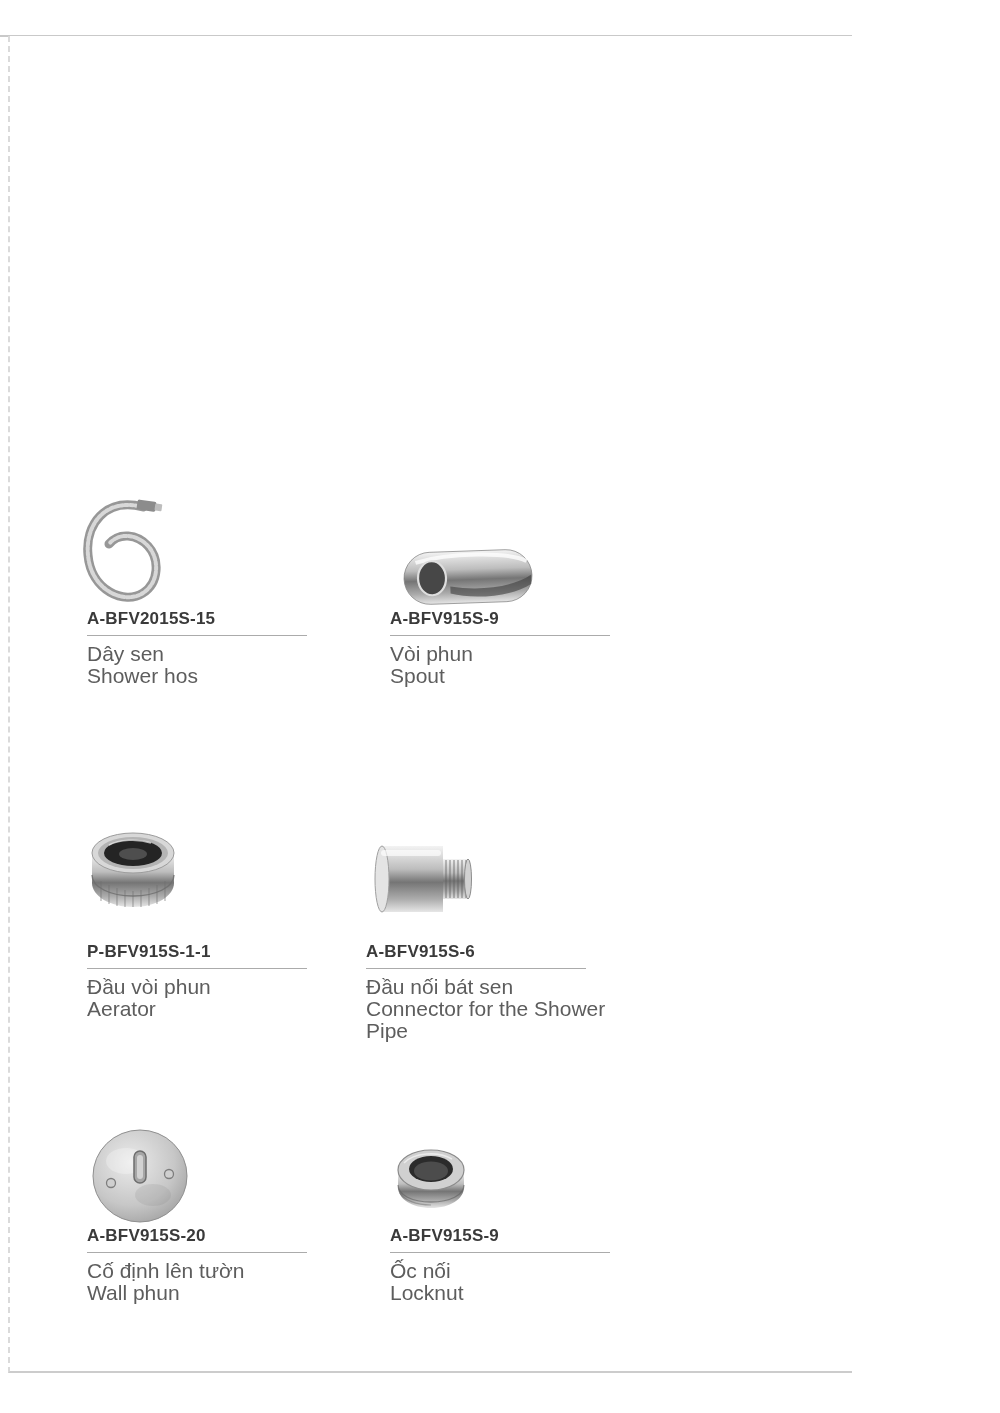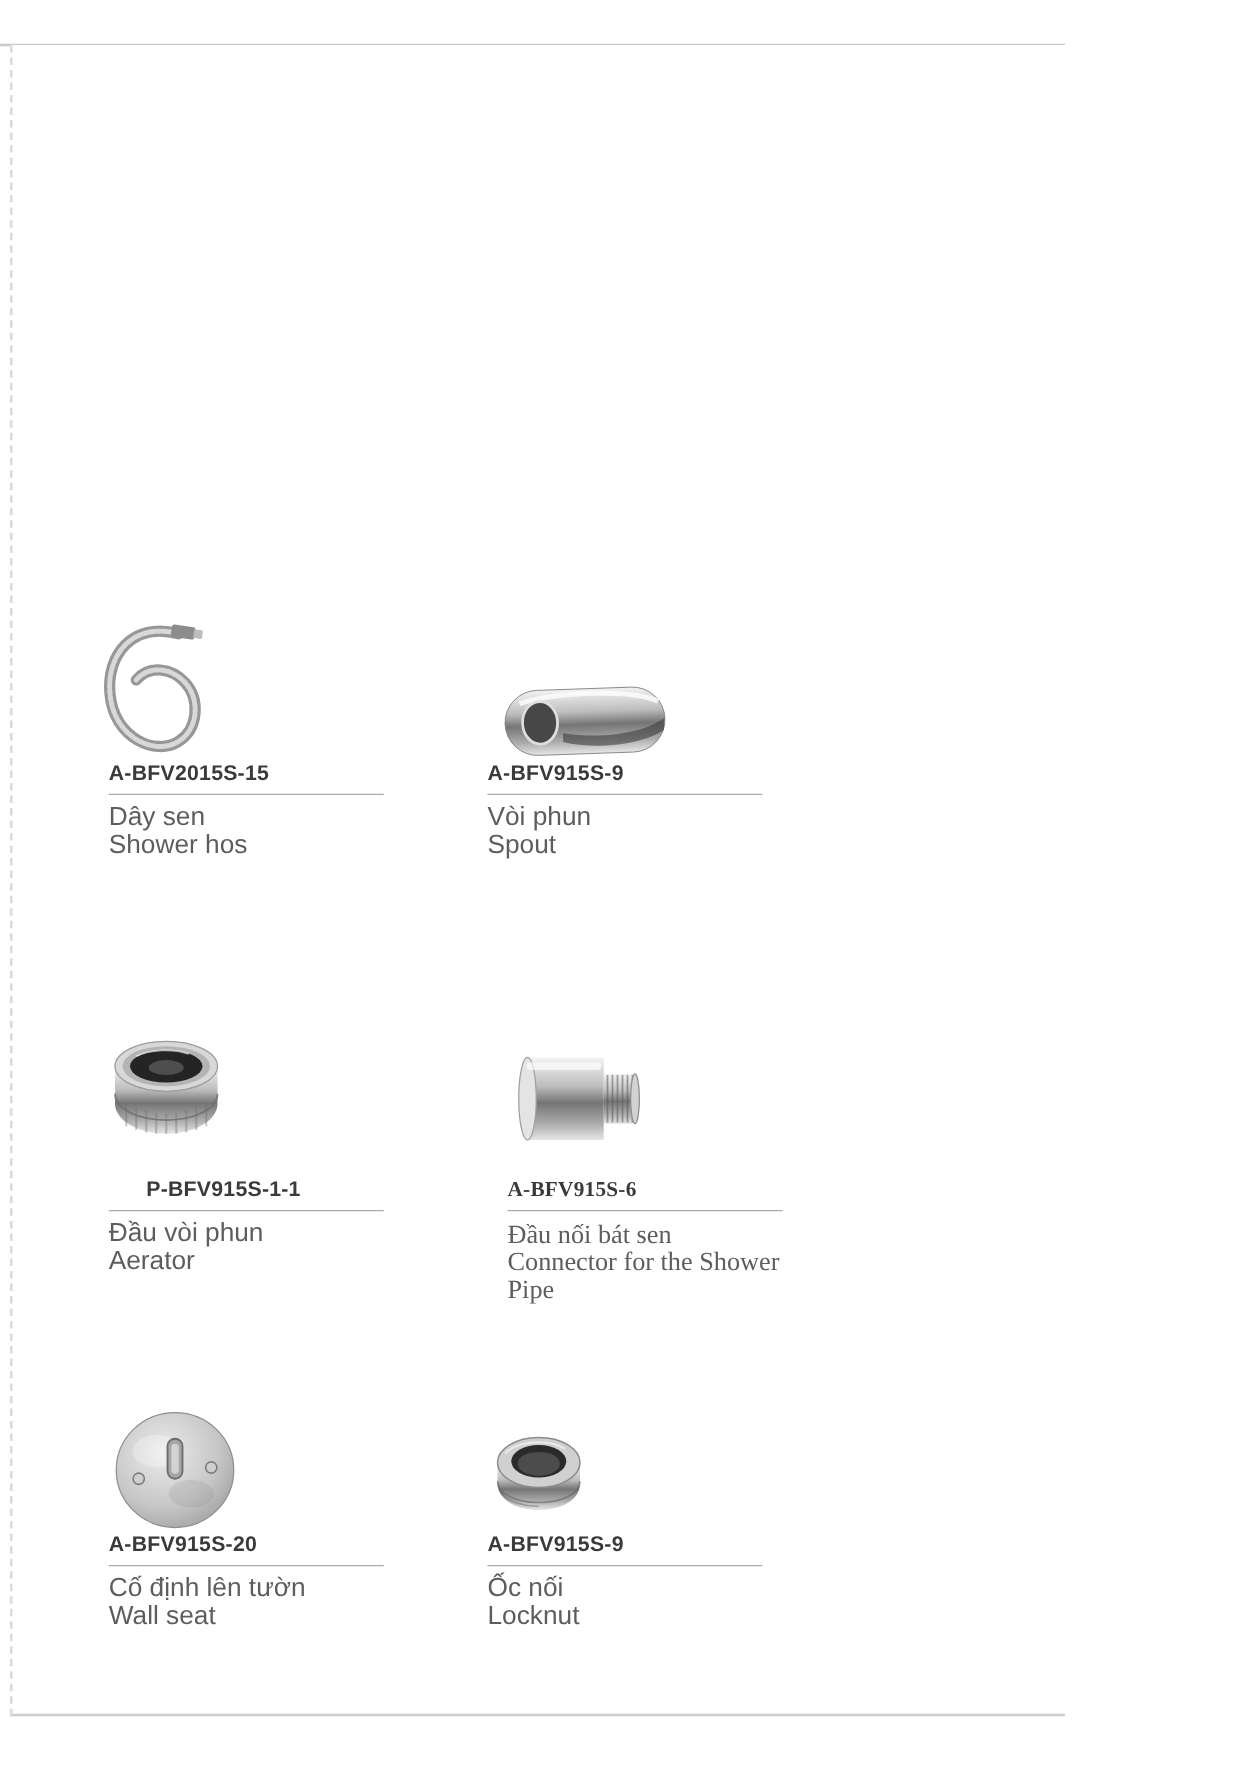--- a/index.html
+++ b/index.html
@@ -100,27 +100,27 @@
               <line x1="70" y1="62" x2="70" y2="81"></line>
             <line x1="78" y1="58" x2="78" y2="78"></line>
           </g>
           <ellipse cx="46" cy="30" rx="41" ry="20" fill="#d8d8d8" stroke="#9c9c9c" stroke-width="1"></ellipse>
           <ellipse cx="46" cy="30" rx="35" ry="16" fill="#b4b4b4"></ellipse>
           <ellipse cx="46" cy="30" rx="29" ry="13" fill="#242424"></ellipse>
           <ellipse cx="46" cy="31" rx="14" ry="6" fill="#4e4e4e"></ellipse>
           <path d="M22 22 A 30 13 0 0 1 64 20" fill="none" stroke="#efefef" stroke-width="1.5" opacity="0.7"></path>
         </svg>
       </div>
-      <div class="code" style="margin-top:26px;margin-left:30px;">P-BFV915S-1-1</div>
+      <div class="code" style="margin-top:26px;">P-BFV915S-1-1</div>
       <div class="sep"></div>
       <div class="name name-vi">Đầu vòi phun</div>
       <div class="name">Aerator</div>
     </div>
 
-    <div class="product" style="left:396px;top:784px;font-family:Liberation Serif, serif;">
+    <div class="product" style="left:356px;top:784px;">
       <div class="product-image" style="height:95px;margin-left:7px;">
         <svg width="112" height="72" viewBox="0 0 112 72">
           <rect x="8" y="3" width="62" height="66" fill="url(#chromeV)"></rect>
           <ellipse cx="9" cy="36" rx="7" ry="33" fill="#e4e4e4" stroke="#9f9f9f" stroke-width="1"></ellipse>
           <rect x="8" y="7" width="60" height="6" rx="3" fill="#ffffff" opacity="0.65"></rect>
           <rect x="70" y="16" width="25" height="40" fill="url(#chromeV)"></rect>
           <g stroke="#5c5c5c" stroke-width="1.4" opacity="0.55">
             <line x1="73" y1="17" x2="73" y2="55"></line>
               <line x1="77" y1="17" x2="77" y2="55"></line>
             <line x1="81" y1="17" x2="81" y2="55"></line>
@@ -145,21 +145,21 @@
           <ellipse cx="63" cy="70" rx="18" ry="11" fill="#6f6f6f" opacity="0.14"></ellipse>
           <rect x="44" y="26" width="12" height="32" rx="6" fill="#a6a6a6" stroke="#6d6d6d" stroke-width="1.5"></rect>
           <rect x="47" y="30" width="6" height="24" rx="3" fill="#d2d2d2"></rect>
           <circle cx="21" cy="58" r="4.5" fill="#cfcfcf" stroke="#7d7d7d" stroke-width="1.3"></circle>
           <circle cx="79" cy="49" r="4.5" fill="#cfcfcf" stroke="#7d7d7d" stroke-width="1.3"></circle>
         </svg>
       </div>
       <div class="code">A-BFV915S-20</div>
       <div class="sep"></div>
       <div class="name name-vi">Cố định lên tườn</div>
-      <div class="name">Wall seat</div>
+      <div class="name">Wall phun</div>
     </div>
 
     <div class="product" style="left:380px;top:1090px;">
       <div class="product-image" style="height:99px;margin-left:0;">
         <svg width="82" height="78" viewBox="0 0 82 78" style="margin-bottom:10px;">
           <path d="M8 34 L8 50 C8 62 22 71 41 71 C60 71 74 62 74 50 L74 34 Z" fill="url(#chromeV)"></path>
           <path d="M8 48 C8 58 22 65 41 65 C60 65 74 58 74 48" fill="none" stroke="#616161" stroke-width="1.3" opacity="0.6"></path>
           <path d="M10 56 C14 63 26 68 41 68" fill="none" stroke="#616161" stroke-width="1.2" opacity="0.45"></path>
           <ellipse cx="41" cy="33" rx="33" ry="20" fill="#d0d0d0" stroke="#8b8b8b" stroke-width="1.2"></ellipse>
           <ellipse cx="41" cy="32" rx="22" ry="13" fill="#2b2b2b"></ellipse>

